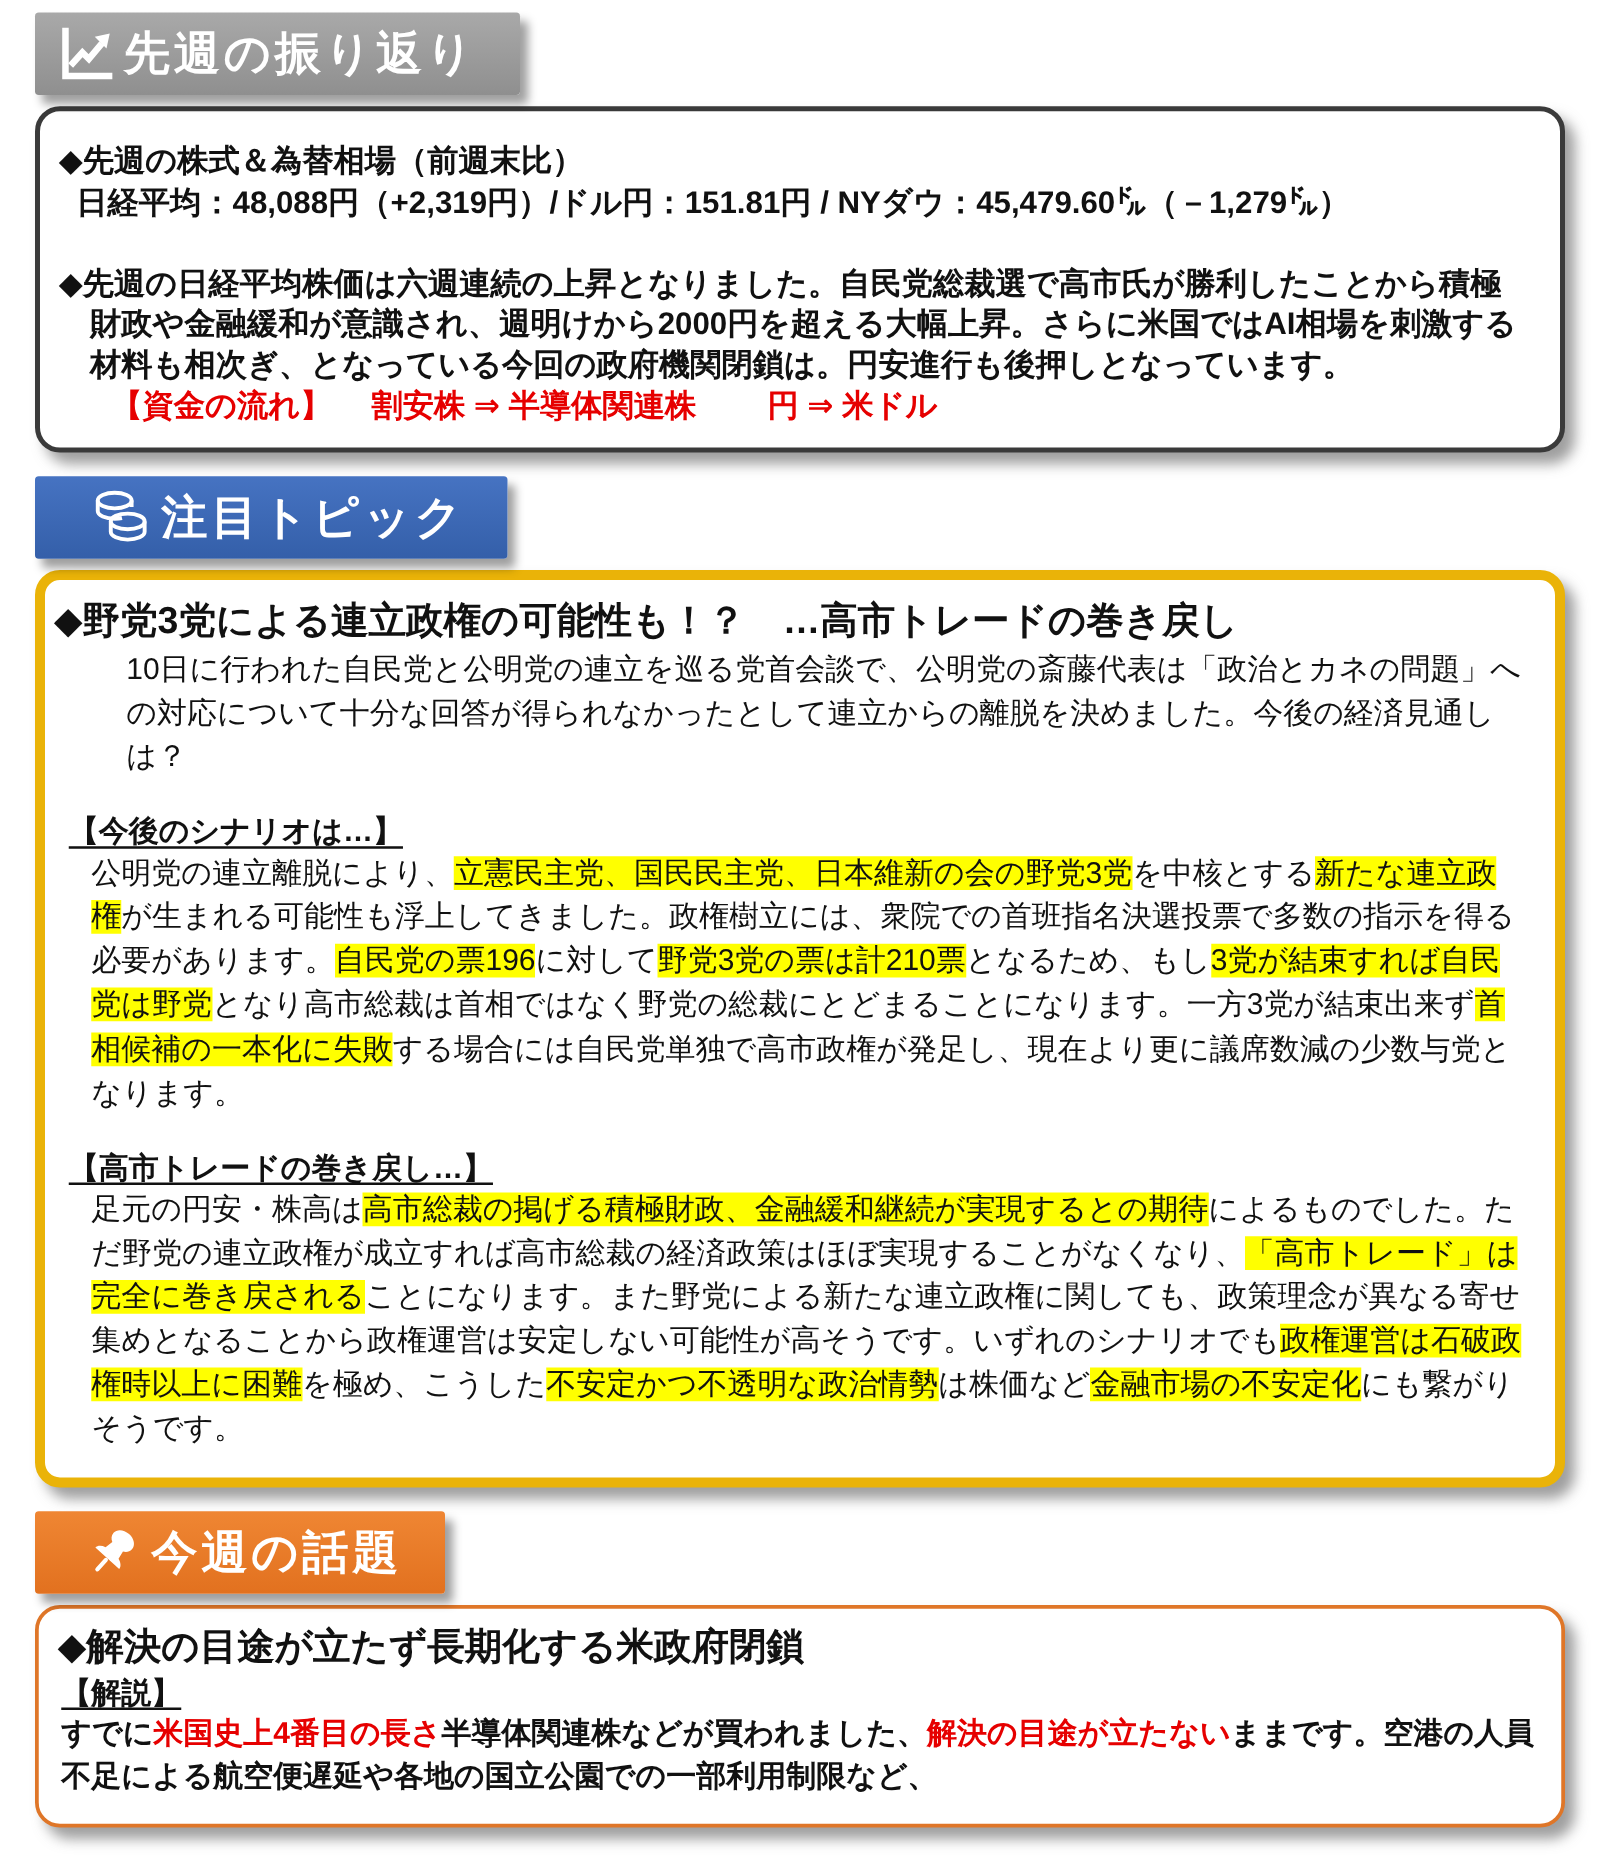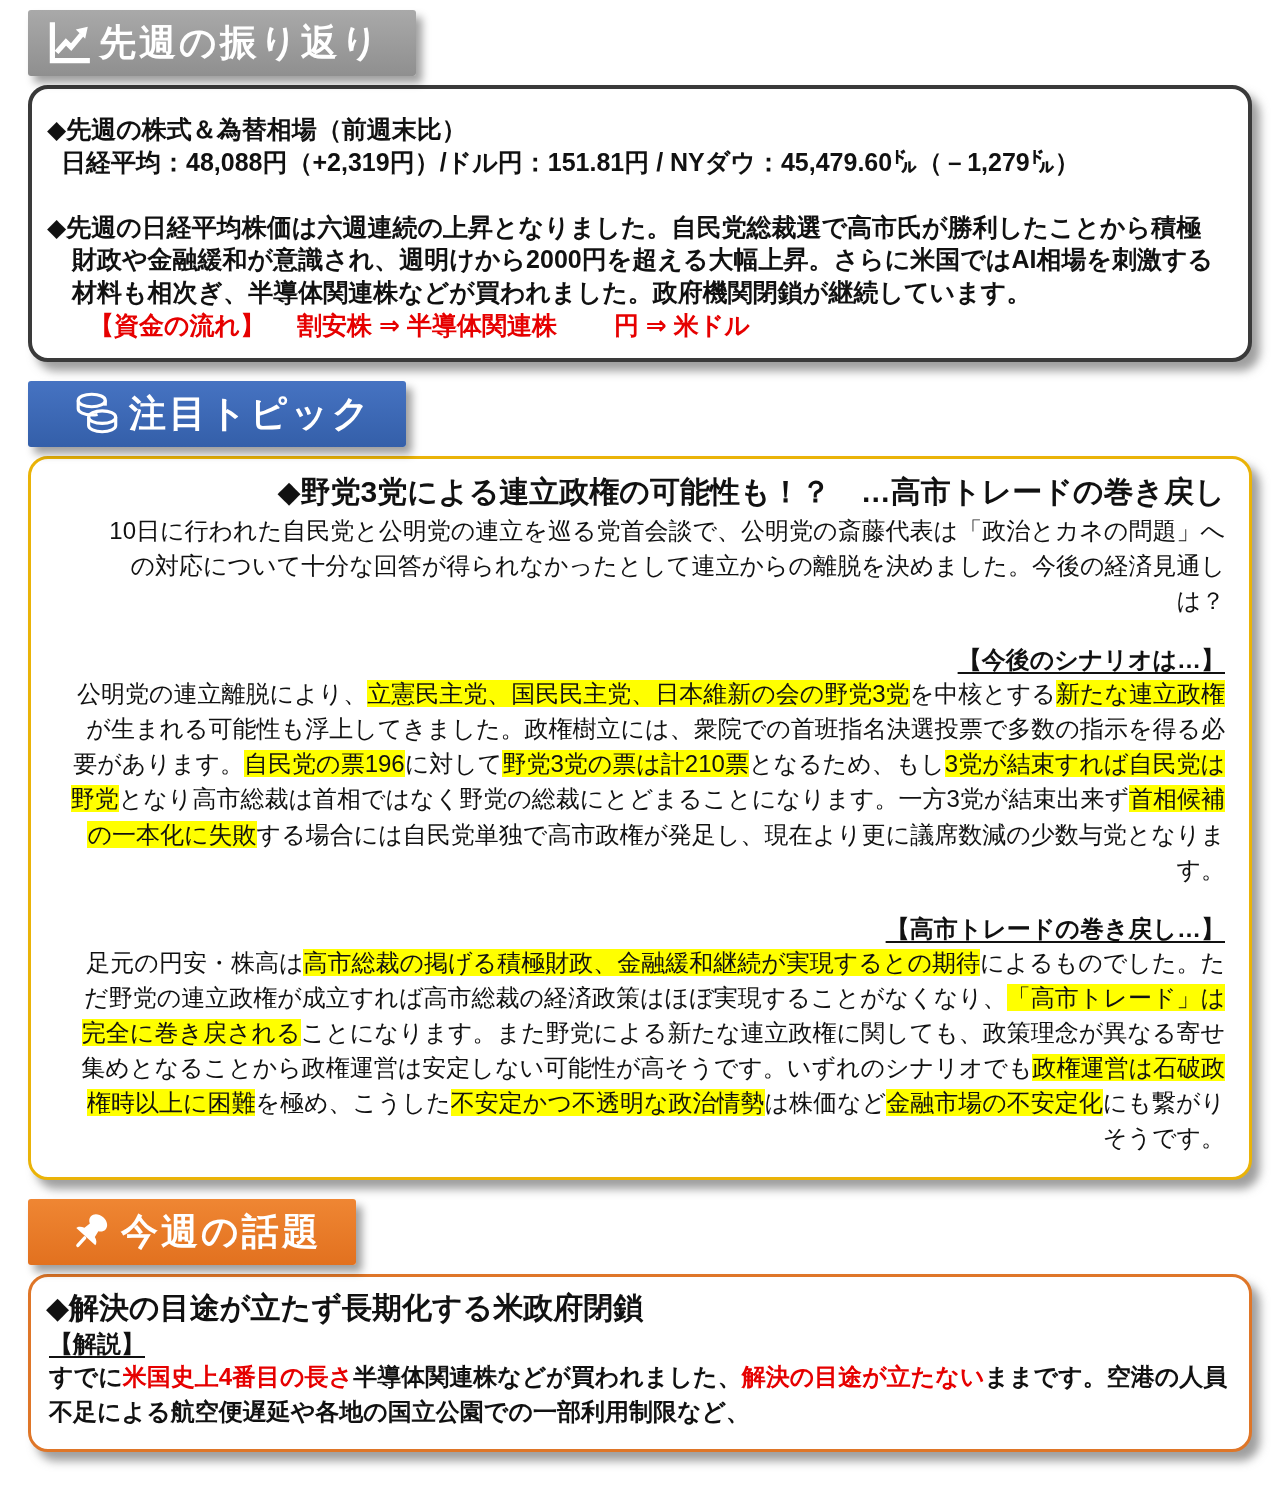--- a/index.html
+++ b/index.html
@@ -21,21 +21,21 @@
   .tab-orange{background:linear-gradient(#ef8633,#e2711f);padding-left:36px;}
   .tab .tab-icon{display:inline-flex;align-items:center;justify-content:center;width:52px;height:52px;}
 
   
   .box{
     position:relative;z-index:1;background:#fff;border-radius:20px;margin-top:9px;
     box-shadow:8px 9px 10px rgba(95,95,95,.6);
     box-sizing:border-box;
   }
   .box-gray  {border:4px solid #3a3a3a; padding:24px 26px 16px 15px;}
-  .box-blue  {border:3px solid #eab308; padding:14px 24px 22px 7px;text-align:right;}
+  .box-blue  {border:8px solid #eab308; padding:14px 24px 22px 7px;}
   .box-orange{border:3px solid #df7628; padding:12px 20px 20px 15px;}
 
   .sec{margin-top:19px;}
   .sec:first-child{margin-top:0;}
 
   
   .para{margin:0;}
   .b1{font-weight:bold;font-size:25px;line-height:1.31;}
   .hang1{padding-left:25px;text-indent:-25px;}
   .indent1{padding-left:14px;}
@@ -69,21 +69,21 @@
           <path d="M13 33 l9-10 5 5 10-12" fill="none" stroke="#fff" stroke-width="5"></path>
           <polygon points="31.5,11 43,8.5 40.5,20" fill="#fff"></polygon>
         </svg>
       </span>
       <span class="tab-label">先週の振り返り</span>
     </div>
     <div class="box box-gray">
       <p class="para b1 hang1"><span class="seg-n">◆先週の株式＆為替相場（前週末比）</span></p>
       <p class="para b1 indent1"><span class="seg-n">日経平均：48,088円（+2,319円）/ドル円：151.81円 / NYダウ：45,479.60㌦（－1,279㌦）</span></p>
       <div class="gap32"></div>
-      <p class="para b1 hang1"><span class="seg-n">◆先週の日経平均株価は六週連続の上昇となりました。自民党総裁選で高市氏が勝利したことから積極財政や金融緩和が意識され、週明けから2000円を超える大幅上昇。さらに米国ではAI相場を刺激する材料も相次ぎ、半導体関連株などが買われました。政府機関閉鎖が継続しています。</span></p>
+      <p class="para b1 hang1"><span class="seg-n">◆先週の日経平均株価は六週連続の上昇となりました。自民党総裁選で高市氏が勝利したことから積極財政や金融緩和が意識され、週明けから2000円を超える大幅上昇。さらに米国ではAI相場を刺激する材料も相次ぎ、となっている今回の政府機関閉鎖は。円安進行も後押しとなっています。</span></p>
       <p class="para b1 flow"><span class="seg-red">【資金の流れ】　 割安株 ⇒ 半導体関連株　　 円 ⇒ 米ドル</span></p>
     </div>
   </div>
 
   <div class="sec">
     <div class="tab tab-blue">
       <span class="tab-icon">
         <svg viewBox="0 0 48 48" width="50" height="50" aria-hidden="true">
           <g fill="none" stroke="#fff" stroke-width="3">
             <ellipse cx="18" cy="11" rx="13" ry="6"></ellipse>

